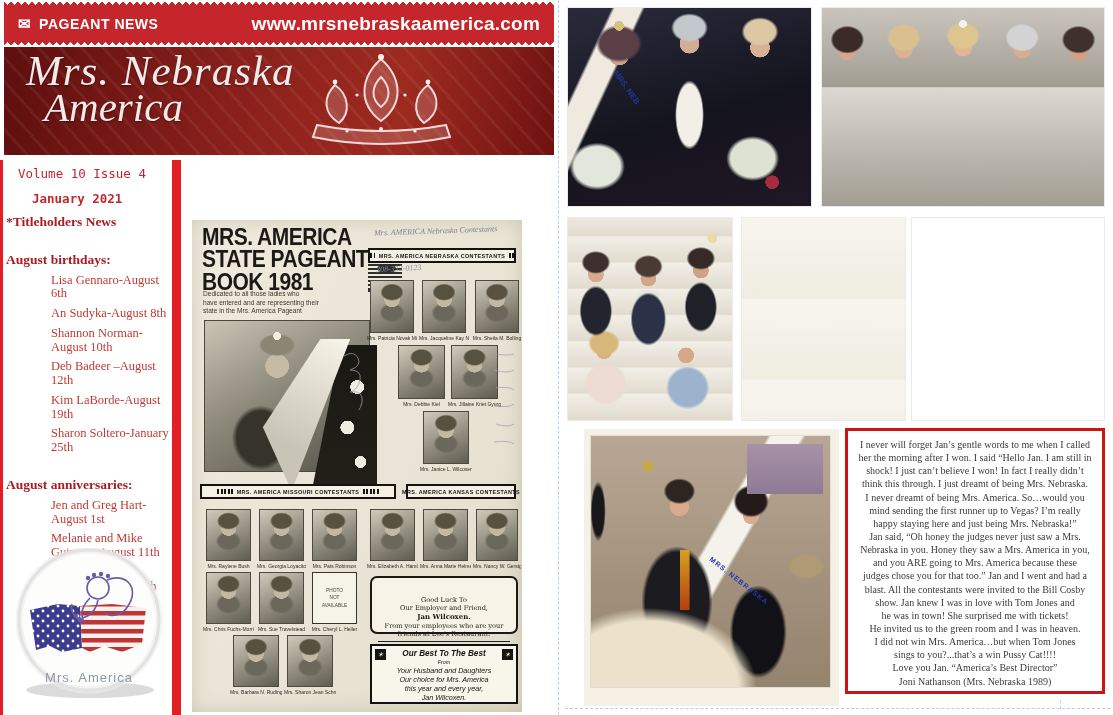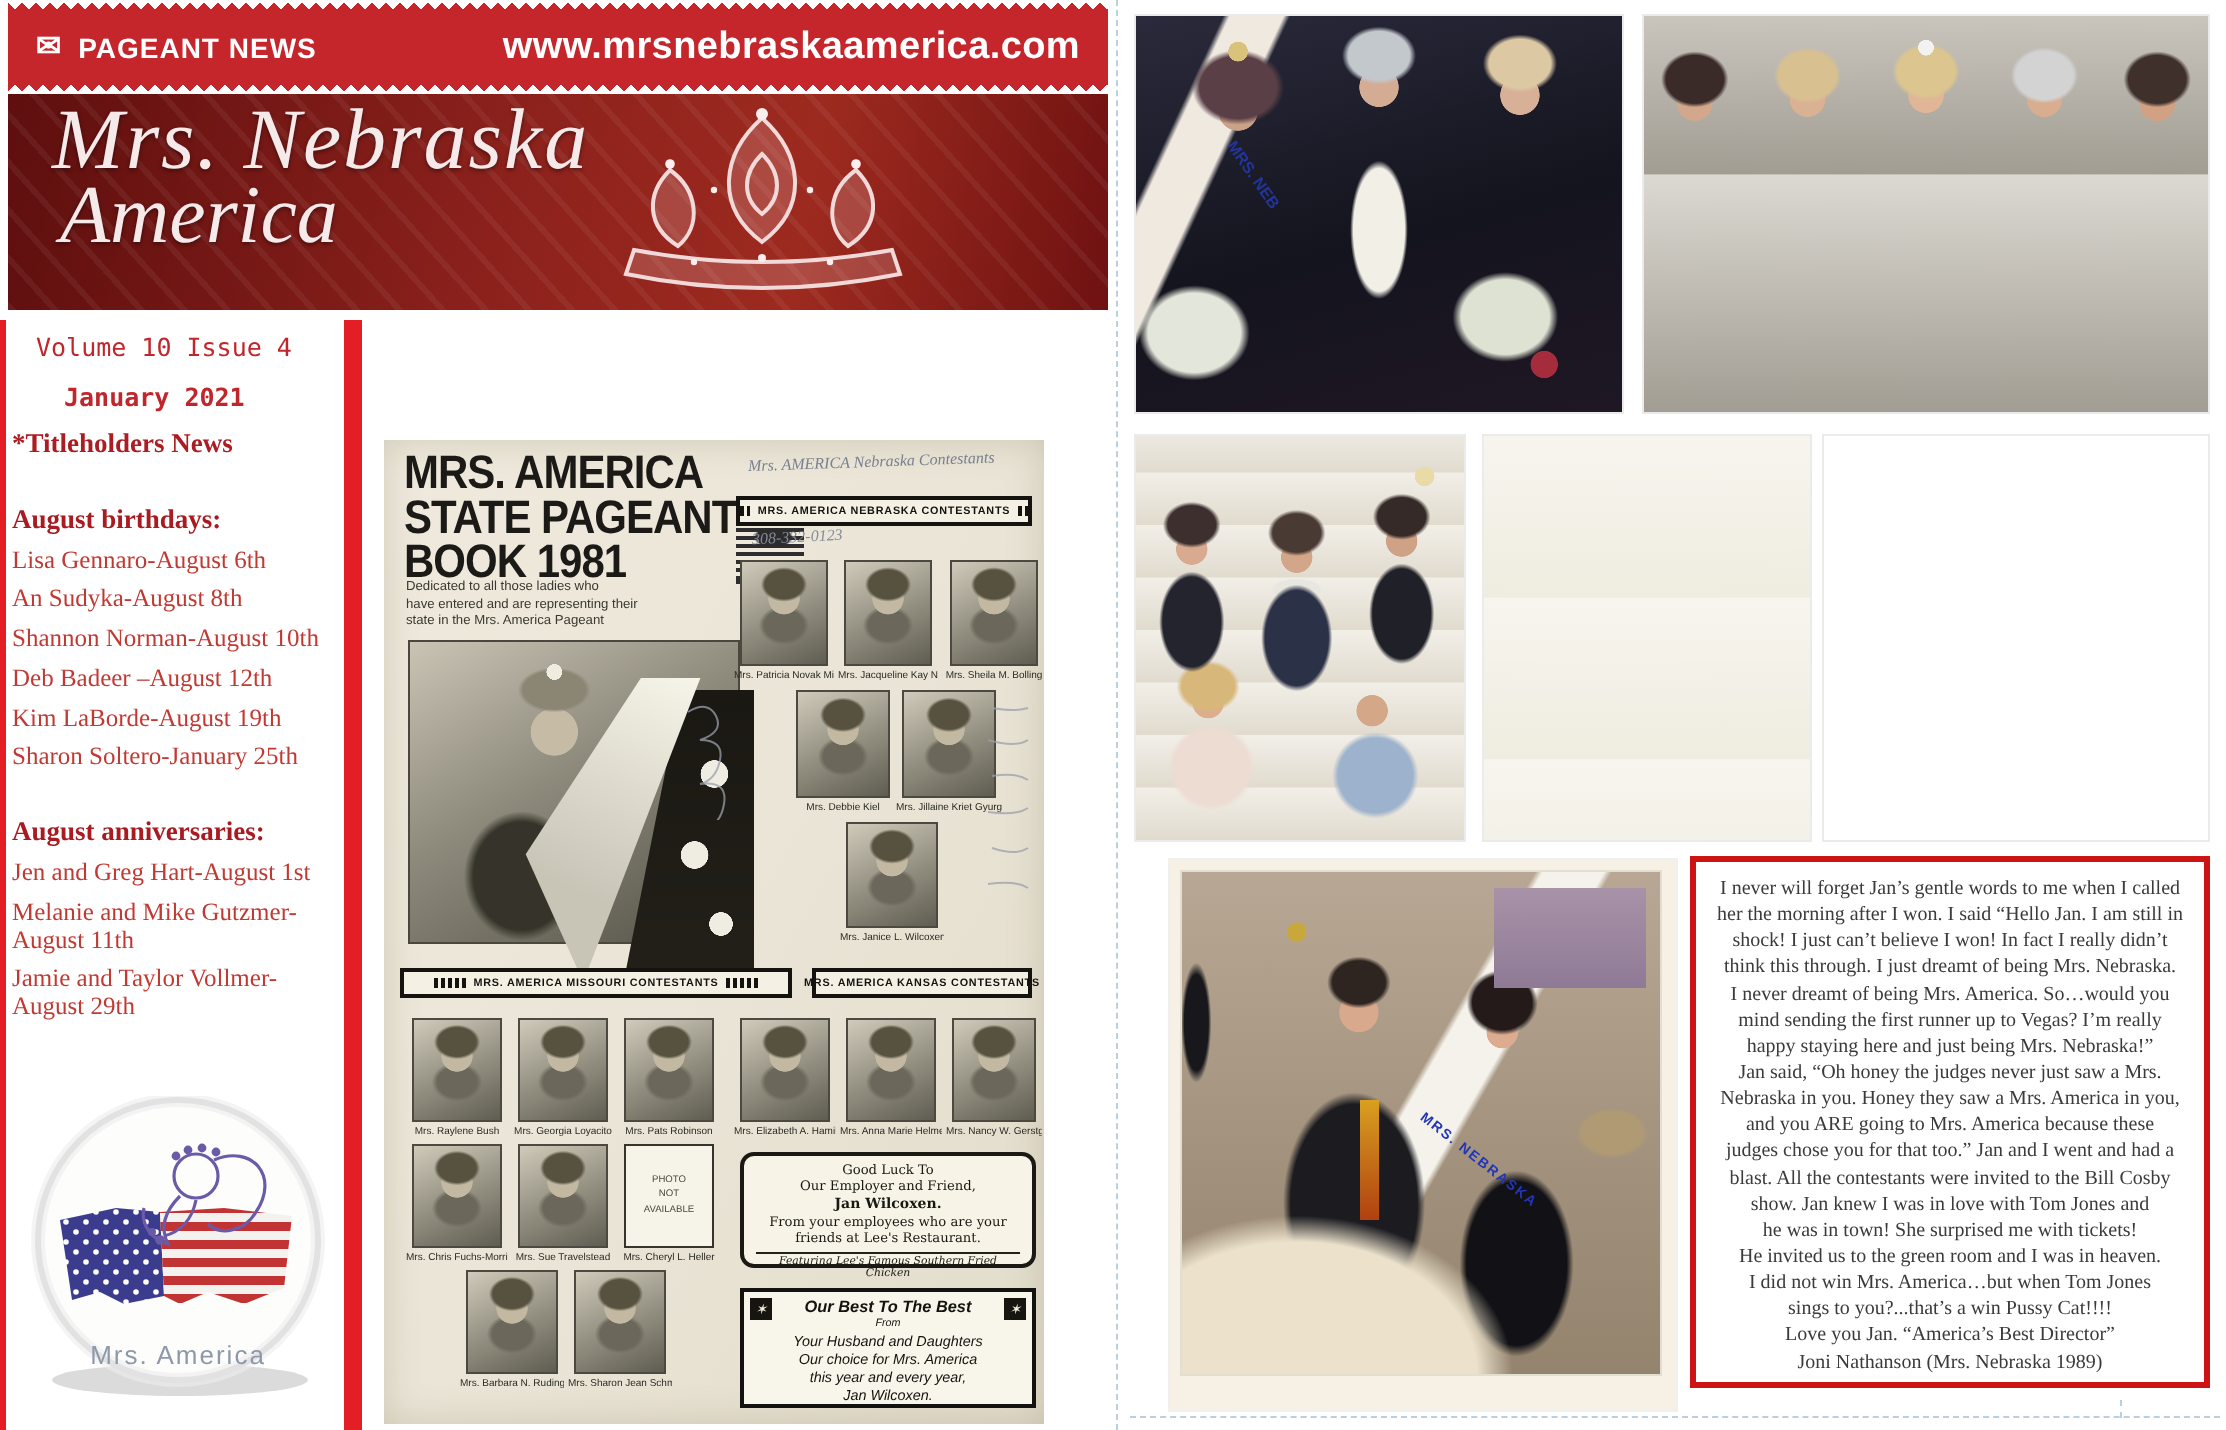--- a/index.html
+++ b/index.html
@@ -20,33 +20,33 @@
   .env { font-size:15px; line-height:1; }
   .site { font-weight:bold; font-size:19px; letter-spacing:.2px; color:#fff; text-decoration:none; }
   .banner { position:absolute; left:4px; top:47px; width:550px; height:108px;
             background:
               repeating-linear-gradient(48deg, rgba(255,255,255,.055) 0 3px, transparent 3px 16px),
               linear-gradient(100deg,#5e0f0e,#8c211c 45%,#9d2a1f 72%,#6f1211);
             overflow:hidden; }
   .banner-title { position:absolute; left:22px; top:2px; color:#f6e9e9; font-style:italic; line-height:1.02;
                   text-shadow:0 1px 2px rgba(0,0,0,.45); }
   .banner-title .l1 { font-size:43px; letter-spacing:1px; }
-  .banner-title .l2 { font-size:41px; margin-left:4px; margin-top:-6px; }
+  .banner-title .l2 { font-size:41px; margin-left:18px; margin-top:-6px; }
   .crown { position:absolute; left:295px; top:4px; }
 
   
   .side-left-line { position:absolute; left:0; top:160px; width:3px; height:555px; background:#e31e25; }
   .side-right-bar { position:absolute; left:172px; top:160px; width:9px; height:555px; background:#e31e25; }
   .sidebar { position:absolute; left:6px; top:166px; width:163px; height:549px; color:#b42025; }
   .vol { font-family:"DejaVu Sans Mono", monospace; font-weight:normal; font-size:12.5px; color:#c0272d; padding-left:12px; }
   .idate { font-family:"DejaVu Sans Mono", monospace; font-weight:bold; font-size:12.5px; color:#c0272d; padding-left:26px; margin-top:10px; }
   .art { font-weight:bold; font-size:12px; line-height:1.15; margin-top:12px; color:#ab1d22; }
   .art.big { font-size:13.5px; margin-top:8px; }
   .sb-head { font-weight:bold; font-size:13.5px; margin-top:22px; color:#a81c21; }
-  .sb-item { font-size:12.5px; margin-top:6px; line-height:1.1; color:#c03a33; }
+  .sb-item { font-size:12.5px; margin-top:6px; line-height:1.1; color:#c03a33;margin-left:45px; }
   .badge-wrap { position:absolute; left:4px; top:382px; }
 
   
   .headline { position:absolute; left:192px; top:168px; width:331px; height:46px; border:3px solid #0d0d0d;
               display:flex; align-items:center; justify-content:center; text-align:center;
               font-weight:bold; font-size:14.5px; letter-spacing:1.6px; line-height:1.45;
               white-space:pre-line; color:#111; background:#fff; }
   .scan { position:absolute; left:192px; top:220px; width:330px; height:492px;
           background: linear-gradient(120deg,#efeadd,#e9e4d5 55%,#e2dccb);
           box-shadow: inset 0 0 18px rgba(120,110,80,.25); font-family:"Liberation Sans", sans-serif; }
@@ -88,21 +88,21 @@
         background:
           radial-gradient(ellipse 16px 12px at 50% 22%, #56523f 60%, transparent 72%),
           radial-gradient(circle 8px at 50% 36%, #c3b9a2 96%, transparent),
           radial-gradient(ellipse 18px 14px at 50% 62%, #6b675a 55%, transparent 70%),
           linear-gradient(155deg,#cfcaba,#918d7e 55%,#5f5c52); }
   .cap { position:absolute; font-size:5px; color:#2a2922; text-align:center; white-space:nowrap;
          overflow:hidden; font-family:"Liberation Sans", sans-serif; }
   .pna { position:absolute; border:1px solid #36342c; background:#f6f3e8; display:flex; align-items:center;
          justify-content:center; text-align:center; font-size:4.8px; line-height:1.5; color:#4a483c; white-space:pre-line; }
   .ad1 { position:absolute; left:178px; top:356px; width:148px; height:58px; border:2px solid #1a1913; border-radius:7px;
-         background:#f7f3e6; text-align:center; font-family:"DejaVu Serif", serif; color:#181812; padding-top:3px; }
+         background:#f7f3e6; text-align:center; font-family:"DejaVu Serif", serif; color:#181812; padding-top:18px; }
   .ad1 .a { font-size:6.6px; line-height:1.28; }
   .ad1 .a.b { font-weight:bold; font-size:7px; }
   .ad1 .foot { margin:2px 6px 0 6px; border-top:1px solid #22211a; font-style:italic; font-size:5.4px; padding-top:1px; }
   .ad2 { position:absolute; left:178px; top:424px; width:148px; height:60px; border:2px solid #121210;
          background:#f8f5ea; text-align:center; font-style:italic; color:#14140f; padding-top:3px; }
   .ad2 .a { font-size:7.2px; line-height:1.25; }
   .ad2 .a.t { font-weight:bold; font-size:8.2px; }
   .ad2 .a.s { font-size:5.4px; }
   .adstar { position:absolute; width:11px; height:11px; background:#16150f; top:3px;
             display:flex; align-items:center; justify-content:center; color:#f4f0e0; font-size:7px; }

